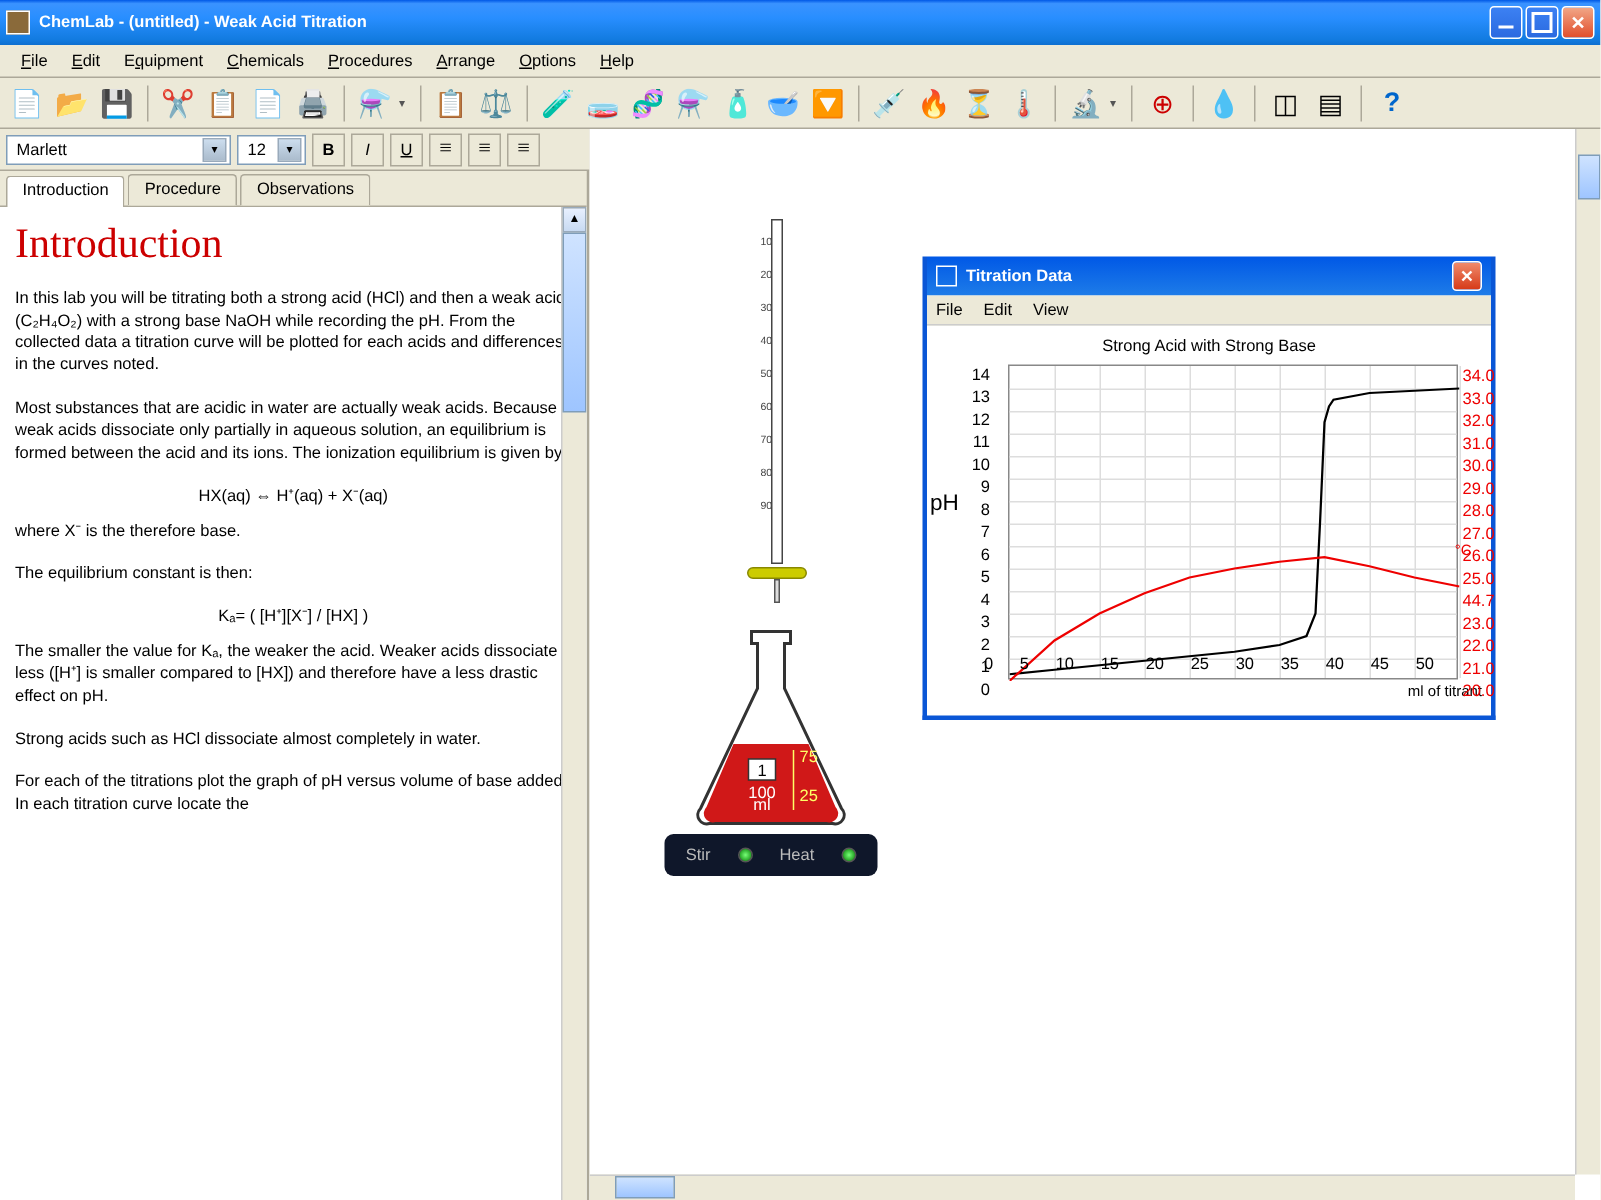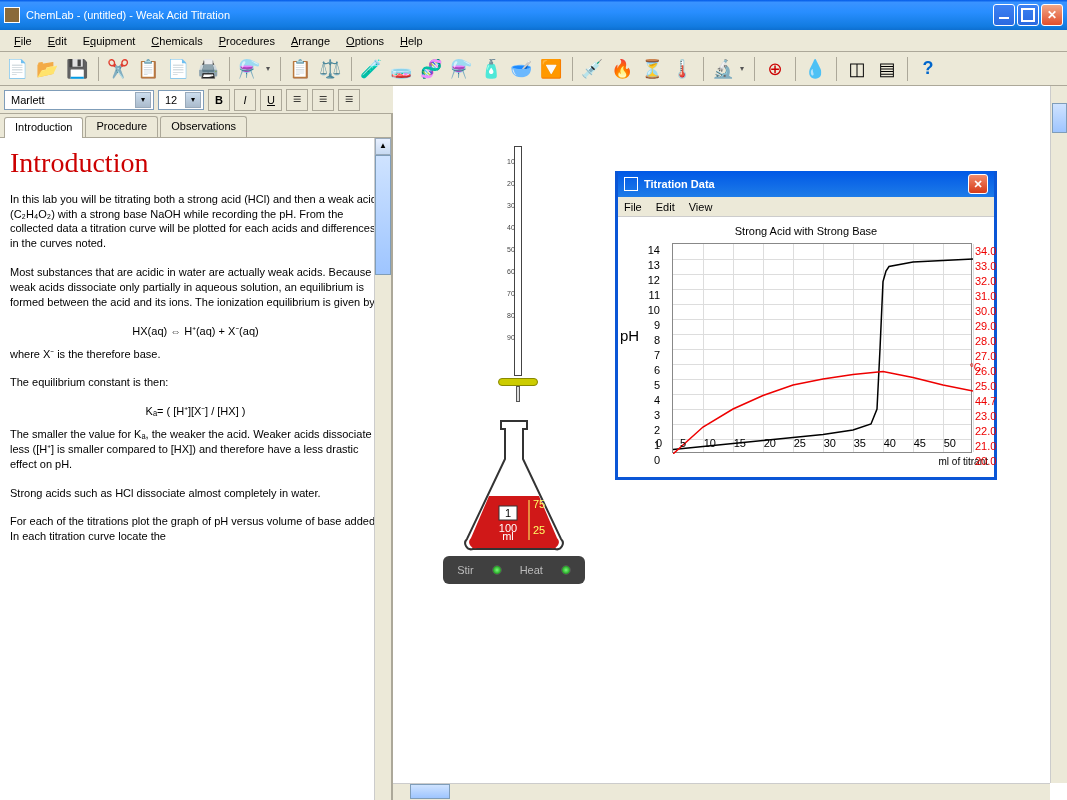--- a/index.html
+++ b/index.html
@@ -1,17 +1,17 @@
 <!DOCTYPE html>
 <html><head>
 <meta charset="utf-8">
 <style>
 *{box-sizing:border-box;margin:0;padding:0;font-family:Tahoma,sans-serif;font-size:11px}
 body{width:1067px;height:800px;background:#ece9d8;overflow:hidden;position:relative}
-.titlebar{height:30px;background:linear-gradient(to bottom,#0058e6 0%,#3a93ff 8%,#288eff 40%,#127be0 88%,#0d6fd0 100%);display:flex;align-items:center;padding:0 4px;color:#fff;font-weight:normal;font-size:13px}
+.titlebar{height:30px;background:linear-gradient(to bottom,#0058e6 0%,#3a93ff 8%,#288eff 40%,#127be0 88%,#0d6fd0 100%);display:flex;align-items:center;padding:0 4px;color:#fff;font-weight:bold;font-size:13px}
 .titlebar .icon{width:16px;height:16px;background:#8a6a3a;border:1px solid #fff;margin-right:6px;display:inline-block}
 .titlebar .title{flex:1}
 .winbtns{display:flex;gap:2px}
 .winbtn{width:22px;height:22px;border:1px solid #fff;border-radius:3px;display:flex;align-items:center;justify-content:center;font-size:12px;font-weight:bold;color:#fff}
 .winbtn.min,.winbtn.max{background:linear-gradient(to bottom,#3c81f3,#2b6ae0)}
 .winbtn.close{background:linear-gradient(to bottom,#f1A787,#e14e2c)}
 .winbtn.close::before{content:"✕"}
 .winbtn.min::before{content:"";display:block;width:10px;height:2px;background:#fff;margin-top:6px}
 .winbtn.max::before{content:"";display:block;width:10px;height:10px;border:2px solid #fff}
 .menubar{height:22px;background:#ece9d8;display:flex;align-items:center;padding:0 6px;border-bottom:1px solid #aca899}
@@ -41,21 +41,21 @@
 .rscroll-h{position:absolute;left:0;right:17px;bottom:0;height:17px;background:#ece9d8;border-top:1px solid #ccc}
 .rscroll-h .thumb{height:15px;width:40px;background:linear-gradient(#cfe3ff,#9ec5ff);border:1px solid #7f9db9;margin:0 0 0 17px}
 
 .burette{position:absolute;left:100px;top:60px;width:50px;height:255px}
 .burette .tube{position:absolute;left:21px;top:0;width:8px;height:230px;border:1px solid #444;background:#fff}
 .burette .ticks{position:absolute;left:14px;top:5px;font-size:7px;color:#444;line-height:22px}
 .burette .stopcock{position:absolute;left:5px;top:232px;width:40px;height:8px;background:#cc0;border:1px solid #880;border-radius:4px}
 .burette .tip{position:absolute;left:23px;top:240px;width:4px;height:16px;background:#ddd;border:1px solid #555}
 .flask{position:absolute;left:56px;top:330px;width:130px;height:140px}
 .flask svg{width:130px;height:140px}
-.hotplate{position:absolute;left:50px;top:470px;width:142px;height:28px;background:#404040;border-radius:6px;display:flex;align-items:center;justify-content:center;gap:18px;color:#bbb;font-size:8px}
+.hotplate{position:absolute;left:50px;top:470px;width:142px;height:28px;background:#0f172a;border-radius:6px;display:flex;align-items:center;justify-content:center;gap:18px;color:#bbb;font-size:8px}
 .hotplate .knob{width:10px;height:10px;background:radial-gradient(#7f7,#070);border-radius:50%;border:1px solid #555}
 
 .titrwin{position:absolute;left:222px;top:85px;width:382px;background:#fff;border:3px solid #0a56d6;border-top:none}
 .titrwin .twbar{height:26px;background:linear-gradient(to bottom,#0058e6,#1e7ce8);display:flex;align-items:center;padding:0 6px;color:#fff;font-weight:bold;font-size:12px}
 .titrwin .twbar .twicon{width:14px;height:14px;border:1px solid #fff;margin-right:6px}
 .titrwin .twbar .twtitle{flex:1}
 .titrwin .twclose{width:20px;height:20px;background:linear-gradient(#f08b6c,#d63a18);border:1px solid #fff;border-radius:3px;display:flex;align-items:center;justify-content:center;color:#fff;font-size:11px}
 .titrwin .twmenu{height:20px;background:#ece9d8;display:flex;align-items:center;padding:0 6px;gap:14px;border-bottom:1px solid #ccc}
 .chart{padding:8px 6px 10px 6px;position:relative}
 .chart .ctitle{text-align:center;font-size:11px;margin-bottom:6px}

